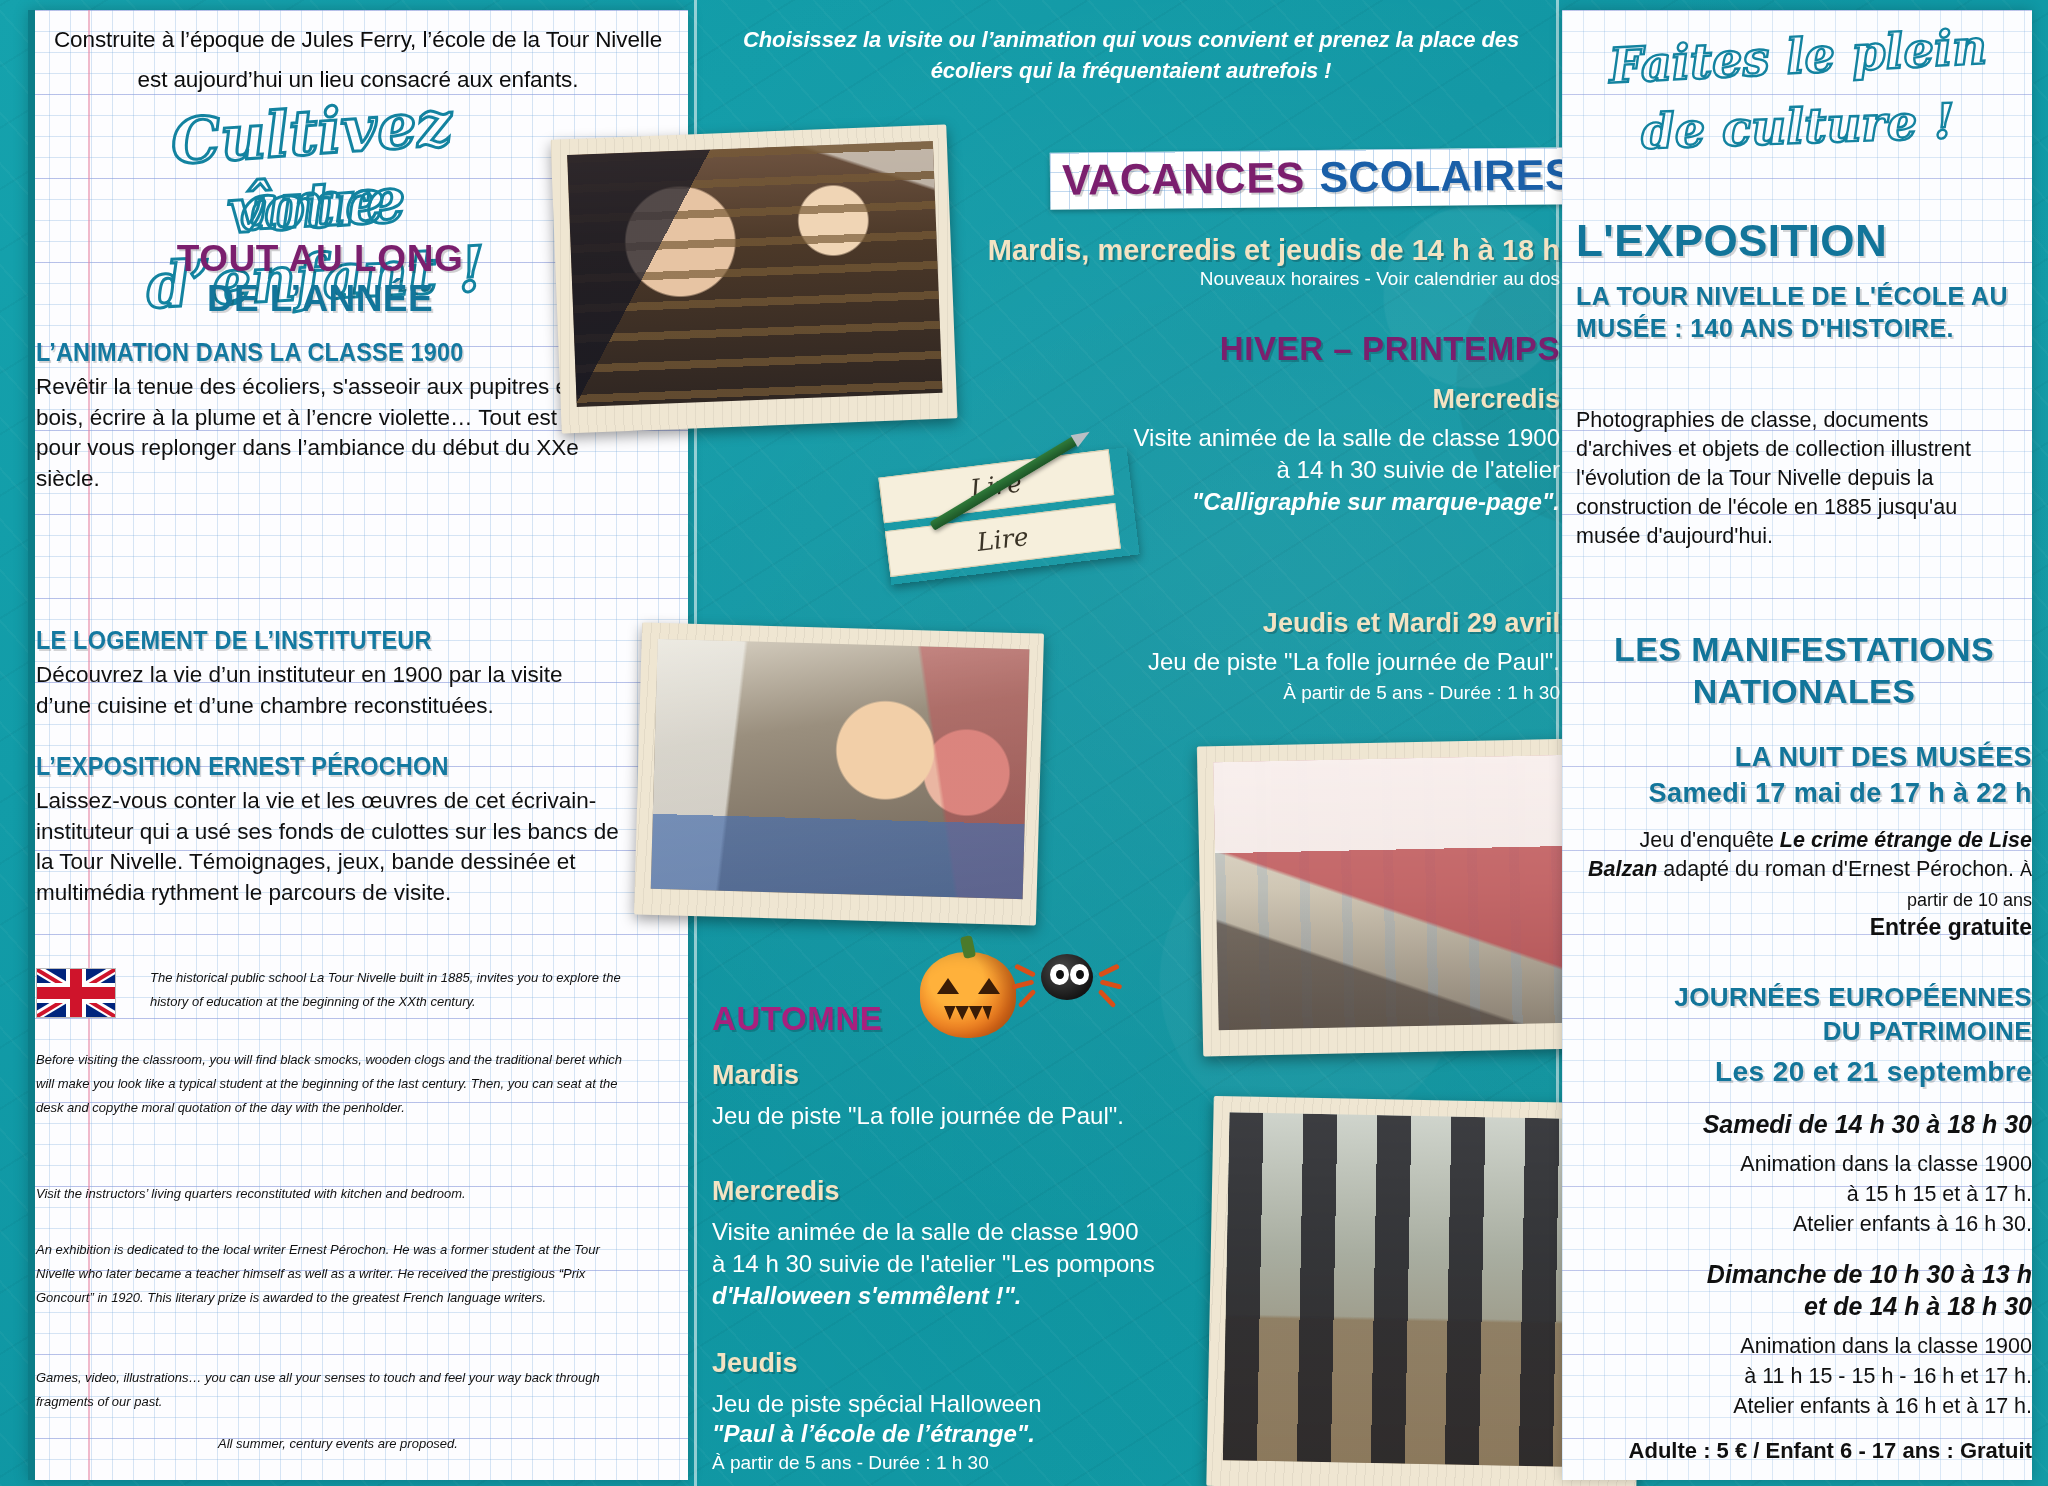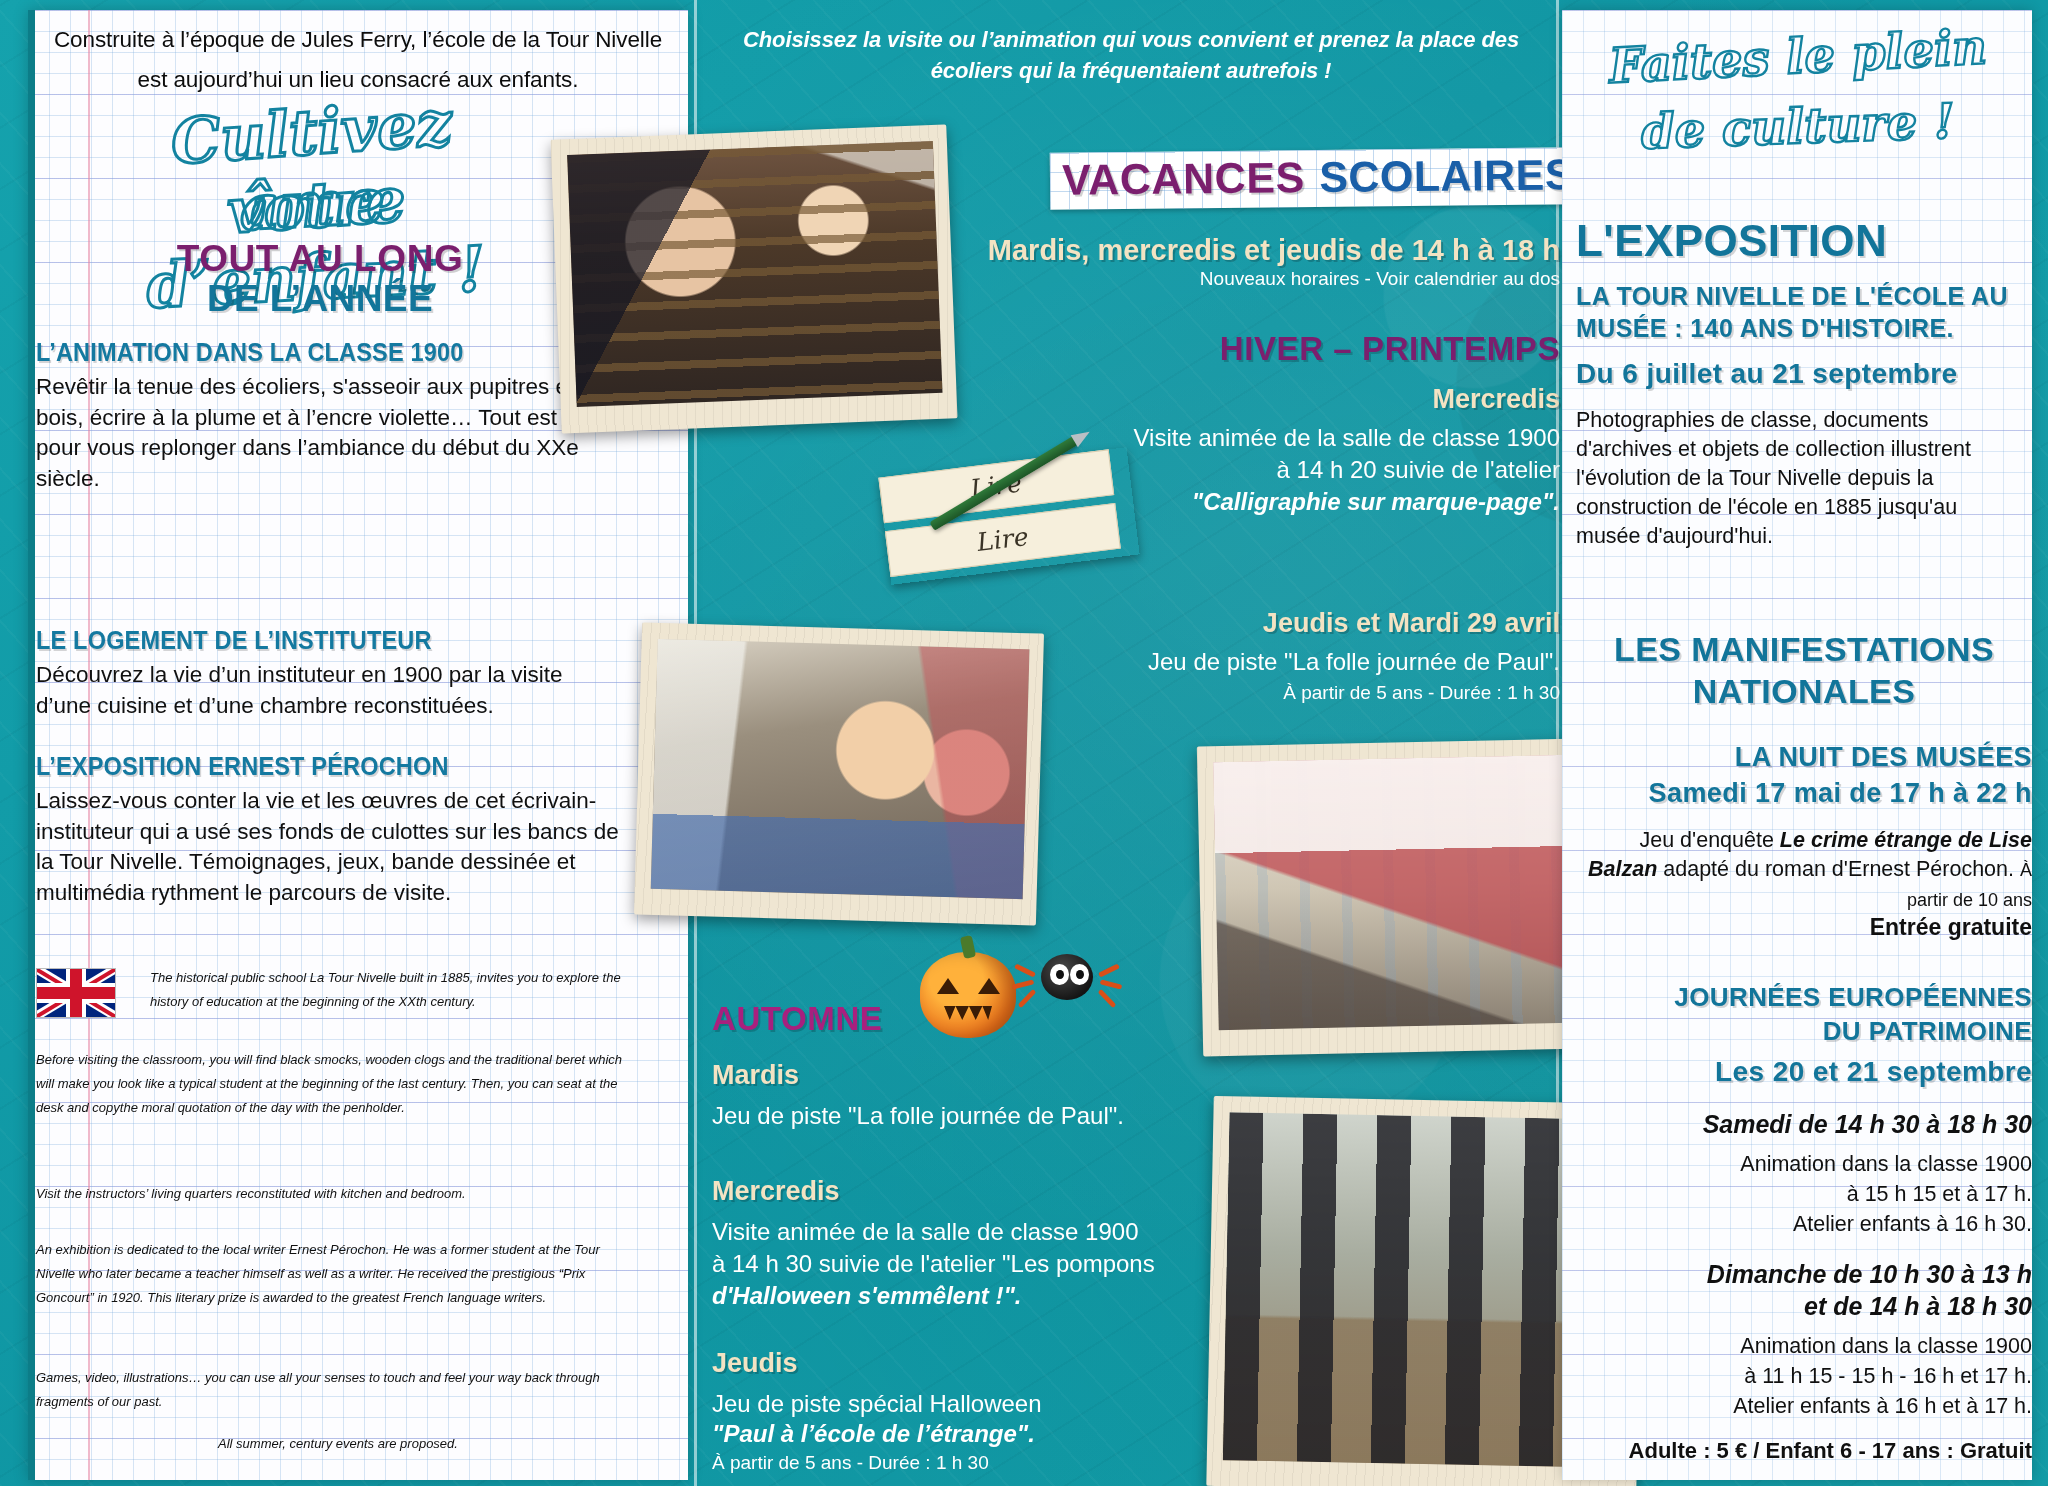--- a/index.html
+++ b/index.html
@@ -281,21 +281,21 @@
     </span>
   </div>
 
   <div style="position:absolute;left:900px;top:234px;width:660px;text-align:right;font-size:29px;font-weight:bold;color:#f3e3c3;text-shadow:2px 2px 0 rgba(0,0,0,.2);">Mardis, mercredis et jeudis de 14 h à 18 h</div>
   <div style="position:absolute;left:900px;top:268px;width:660px;text-align:right;font-size:19px;color:#fff;">Nouveaux horaires - Voir calendrier au dos</div>
 
   <div class="hd-purple" style="position:absolute;left:900px;top:330px;width:660px;text-align:right;font-size:33px;color:#7b1f6e;">HIVER – PRINTEMPS</div>
 
   <div style="position:absolute;left:900px;top:384px;width:660px;text-align:right;font-size:27px;font-weight:bold;color:#f3e3c3;text-shadow:2px 2px 0 rgba(0,0,0,.2);">Mercredis</div>
   <div style="position:absolute;left:900px;top:424px;width:660px;text-align:right;font-size:24px;color:#fff;">Visite animée de la salle de classe 1900</div>
-  <div style="position:absolute;left:900px;top:456px;width:660px;text-align:right;font-size:24px;color:#fff;">à 14 h 20 suivie de l'atelier</div>
+  <div style="position:absolute;left:900px;top:456px;width:660px;text-align:right;font-size:24px;color:#fff;">à 14 h 30 suivie de l'atelier</div>
   <div style="position:absolute;left:900px;top:488px;width:660px;text-align:right;font-size:24px;color:#fff;font-style:italic;font-weight:bold;">"Calligraphie sur marque-page".</div>
 
   <div style="position:absolute;left:900px;top:608px;width:660px;text-align:right;font-size:27px;font-weight:bold;color:#f3e3c3;text-shadow:2px 2px 0 rgba(0,0,0,.2);">Jeudis et Mardi 29 avril</div>
   <div style="position:absolute;left:900px;top:648px;width:660px;text-align:right;font-size:24px;color:#fff;">Jeu de piste "La folle journée de Paul".</div>
   <div style="position:absolute;left:900px;top:682px;width:660px;text-align:right;font-size:19px;color:#fff;">À partir de 5 ans - Durée : 1 h 30</div>
 
   <div class="hd-purple" style="position:absolute;left:712px;top:1000px;font-size:33px;color:#a8207e;">AUTOMNE</div>
 
   <div style="position:absolute;left:712px;top:1060px;font-size:27px;font-weight:bold;color:#f3e3c3;text-shadow:2px 2px 0 rgba(0,0,0,.2);">Mardis</div>
   <div style="position:absolute;left:712px;top:1102px;width:560px;font-size:24px;color:#fff;">Jeu de piste "La folle journée de Paul".</div>
@@ -353,21 +353,20 @@
   </div>
 
   <div class="paper-right"></div>
 
   <div class="script-outline" style="position:absolute;left:1588px;top:28px;width:420px;font-size:48px;text-align:center;transform:rotate(-3deg);-webkit-text-stroke:2.4px #1383a0;">Faites le plein</div>
   <div class="script-outline" style="position:absolute;left:1588px;top:98px;width:420px;font-size:48px;text-align:center;transform:rotate(-2deg);-webkit-text-stroke:2.4px #1383a0;">de culture !</div>
 
   <div class="hd-teal" style="position:absolute;left:1576px;top:216px;font-size:44px;">L'EXPOSITION</div>
   <div class="hd-teal" style="position:absolute;left:1576px;top:282px;font-size:25px;">LA TOUR NIVELLE DE L'ÉCOLE AU</div>
   <div class="hd-teal" style="position:absolute;left:1576px;top:314px;font-size:25px;">MUSÉE : 140 ANS D'HISTOIRE.</div>
-  <div class="hd-teal" style="position:absolute;left:1576px;top:358px;font-size:28px;">Du 6 juillet au 21 septembre</div>
   <div class="body-fr" style="position:absolute;left:1576px;top:406px;width:450px;font-size:21.5px;line-height:29px;">Photographies de classe, documents d'archives et objets de collection illustrent l'évolution de la Tour Nivelle depuis la construction de l'école en 1885 jusqu'au musée d'aujourd'hui.</div>
 
   <div class="hd-teal" style="position:absolute;left:1576px;top:630px;width:456px;text-align:center;font-size:34px;">LES MANIFESTATIONS</div>
   <div class="hd-teal" style="position:absolute;left:1576px;top:672px;width:456px;text-align:center;font-size:34px;">NATIONALES</div>
 
   <div class="hd-teal" style="position:absolute;left:1576px;top:742px;width:456px;text-align:right;font-size:27px;">LA NUIT DES MUSÉES</div>
   <div class="hd-teal" style="position:absolute;left:1576px;top:778px;width:456px;text-align:right;font-size:27px;">Samedi 17 mai de 17 h à 22 h</div>
 
   <div style="position:absolute;left:1576px;top:826px;width:456px;text-align:right;font-size:21.5px;line-height:29px;color:#101010;">
     <span>Jeu d'enquête </span><b><i>Le crime étrange de Lise Balzan</i></b><span> adapté du roman d'Ernest Pérochon. </span><span style="font-size:18px;">À partir de 10 ans</span>

